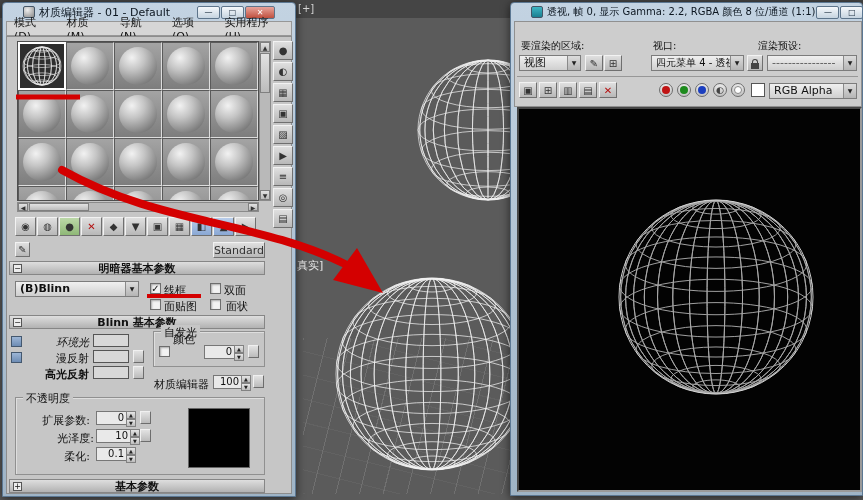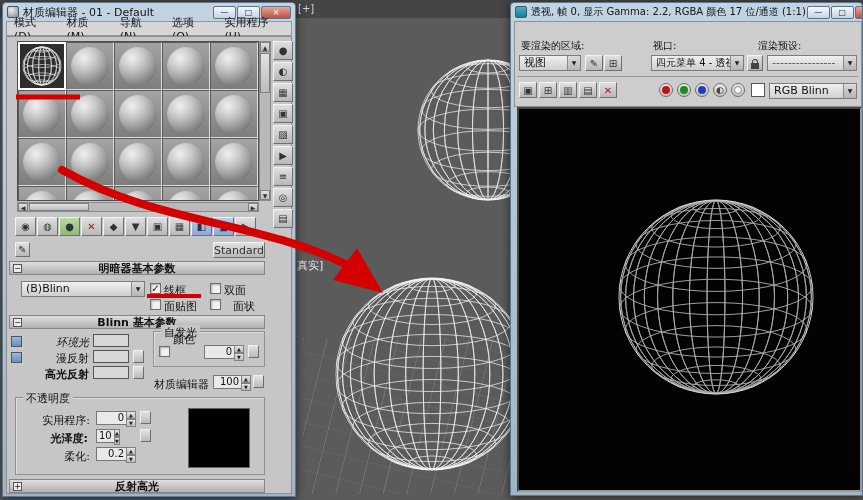--- a/index.html
+++ b/index.html
@@ -1,21 +1,21 @@
 <!DOCTYPE html>
 <html><head>
 <meta charset="utf-8">
 <style>
   * { margin:0; padding:0; box-sizing:border-box; }
   html,body { width:863px; height:500px; overflow:hidden; }
   body { position:relative; background:#5b5b5b; font-family:"DejaVu Sans","Liberation Sans",sans-serif; font-size:11px; color:#111; }
 
   
   .win { position:absolute; background:linear-gradient(#c3d3e2,#9fb4c6); border:1px solid #5c7893; border-radius:4px 4px 0 0; box-shadow:0 2px 10px rgba(0,0,0,.6); overflow:hidden; }
-  .titlebar { height:18px; display:flex; align-items:center; padding:0 4px; font-size:11px; color:#0c1620; white-space:nowrap; }
+  .titlebar { height:18px; display:flex; align-items:center; padding:0 20px; font-size:11px; color:#0c1620; white-space:nowrap; }
   .tb-icon { width:12px; height:12px; margin-right:4px; flex:none; border:1px solid #456; }
   .tb-btns { margin-left:auto; display:flex; flex:none; }
   .tb-btn { width:23px; height:13px; border:1px solid #5d748a; border-radius:2px; background:linear-gradient(#f5f8fb,#c6d4e0); font-size:8px; line-height:11px; text-align:center; color:#234; margin-left:1px; }
   .tb-btn.close { background:linear-gradient(#e8a49b,#c0503f); color:#fff; width:30px; }
   .ibtn { position:absolute; background:linear-gradient(#dfdfdf,#b8b8b8); border:1px solid; border-color:#f2f2f2 #6f6f6f #6f6f6f #f2f2f2; display:flex; align-items:center; justify-content:center; font-size:10px; color:#333; }
   .ibtn.green { background:linear-gradient(#bcd8a8,#8fb877); }
   .ibtn.blue  { background:linear-gradient(#b9cdea,#8aa8d4); }
   .ibtn.red-x { color:#b40f0f; font-weight:bold; }
   .dd { position:absolute; background:linear-gradient(#f0f0f0,#cfcfcf); border:1px solid #7c7c7c; font-size:11px; line-height:14px; padding:0 14px 0 4px; white-space:nowrap; overflow:hidden; }
   .dd:after { content:"▼"; position:absolute; right:0; top:0; bottom:0; width:12px; background:linear-gradient(#dcdcdc,#b5b5b5); border-left:1px solid #8a8a8a; font-size:6px; line-height:14px; text-align:center; color:#222; }
@@ -202,31 +202,31 @@
 
   <span class="ibtn" style="left:12px;top:239px;width:15px;height:15px;">✎</span>
   <span class="ibtn" style="left:210px;top:239px;width:52px;height:16px;font-size:11px;">
     <span>Standard</span>
   </span>
 
   <div class="roll" style="left:6px;top:258px;width:256px;">
     <span class="box">−</span>
     <span>明暗器基本参数</span>
   </div>
-  <div class="dd" style="left:18px;top:278px;width:124px;height:16px;">
+  <div class="dd" style="left:12px;top:278px;width:124px;height:16px;font-weight:bold;">
     <span>(B)Blinn</span>
   </div>
   <span class="cb checked" style="left:147px;top:280px;"></span>
   <span class="lbl" style="left:161px;top:280px;">线框</span>
   <span class="cb" style="left:207px;top:280px;"></span>
   <span class="lbl" style="left:221px;top:280px;">双面</span>
   <span class="cb" style="left:147px;top:296px;"></span>
   <span class="lbl" style="left:161px;top:296px;">面贴图</span>
   <span class="cb" style="left:207px;top:296px;"></span>
-  <span class="lbl" style="left:230px;top:296px;text-align:right;">面状</span>
+  <span class="lbl" style="left:223px;top:296px;text-align:right;">面状</span>
 
   <div class="roll" style="left:6px;top:312px;width:256px;">
     <span class="box">−</span>
     <span>Blinn 基本参数</span>
   </div>
   <span class="lockmini" style="left:8px;top:333px;"></span>
   <span class="lockmini" style="left:8px;top:349px;"></span>
   <span class="lbl r" style="left:22px;top:332px;width:64px;font-style:italic;">环境光</span>
   <span class="swatch" style="left:90px;top:331px;width:36px;height:13px;"></span>
   <span class="lbl r" style="left:22px;top:348px;width:64px;">漫反射</span>
@@ -254,59 +254,59 @@
     <span class="val">100</span>
     <span class="arrows">
         <i>▲</i>
         <i>▼</i>
       </span>
   </div>
   <span class="mapbtn" style="left:250px;top:372px;"></span>
 
   <div class="grp" style="left:12px;top:394px;width:250px;height:78px;">
     <span class="grp-label">不透明度</span>
-    <span class="lbl r" style="left:2px;top:15px;width:72px;">实用程序:</span>
+    <span class="lbl r" style="left:2px;top:15px;width:72px;">扩展参数:</span>
     <div class="spin" style="left:80px;top:13px;width:40px;">
       <span class="val">0</span>
       <span class="arrows">
           <i>▲</i>
           <i>▼</i>
         </span>
     </div>
     <span class="mapbtn" style="left:124px;top:13px;"></span>
-    <span class="lbl r" style="left:0;top:33px;width:72px;font-weight:bold;">光泽度:</span>
-    <div class="spin" style="left:80px;top:31px;width:24px;">
+    <span class="lbl r" style="left:6px;top:33px;width:72px;">光泽度:</span>
+    <div class="spin" style="left:80px;top:31px;width:44px;">
       <span class="val">10</span>
       <span class="arrows">
           <i>▲</i>
           <i>▼</i>
         </span>
     </div>
     <span class="mapbtn" style="left:124px;top:31px;"></span>
     <span class="lbl r" style="left:2px;top:51px;width:72px;">柔化:</span>
     <div class="spin" style="left:80px;top:49px;width:40px;">
-      <span class="val">0.2</span>
+      <span class="val">0.1</span>
       <span class="arrows">
           <i>▲</i>
           <i>▼</i>
         </span>
     </div>
     <div style="position:absolute;left:172px;top:10px;width:62px;height:60px;background:#000;border:1px solid #666;"></div>
   </div>
 
   <div class="roll" style="left:6px;top:476px;width:256px;">
     <span class="box">+</span>
-    <span>反射高光</span>
+    <span>基本参数</span>
   </div>
 </div>
 
 <div class="win" style="left:510px;top:2px;width:353px;height:494px;z-index:5;">
   <div class="titlebar" style="font-size:10px;">
     <span class="tb-icon" style="background:linear-gradient(#3fb6c4,#1a7f90);border-radius:2px;"></span>
-    <span>透视, 帧 0, 显示 Gamma: 2.2, RGBA 颜色 17 位/通道 (1:1)</span>
+    <span>透视, 帧 0, 显示 Gamma: 2.2, RGBA 颜色 8 位/通道 (1:1)</span>
     <span class="tb-btns">
       <span class="tb-btn">—</span>
       <span class="tb-btn">□</span>
       <span class="tb-btn close">✕</span>
     </span>
   </div>
   <div class="rw-panel"></div>
 
   <span class="lbl" style="left:10px;top:36px;font-size:10px;">要渲染的区域:</span>
   <span class="lbl" style="left:142px;top:36px;font-size:10px;">视口:</span>
@@ -343,21 +343,21 @@
     </span>
   <span class="roundbtn" style="left:184px;top:80px;">
       <span class="dot" style="background:#1c3fbf;"></span>
     </span>
   <span class="roundbtn" style="left:202px;top:80px;font-size:9px;color:#444;">◐</span>
   <span class="roundbtn" style="left:220px;top:80px;">
       <span class="dot" style="background:#fff;border:1px solid #888;"></span>
     </span>
   <span class="swatch" style="left:240px;top:80px;width:14px;height:14px;background:#fff;"></span>
   <div class="dd" style="left:258px;top:80px;width:88px;height:16px;">
-    <span>RGB Blinn</span>
+    <span>RGB Alpha</span>
   </div>
 
   <div class="rw-canvas" style="left:6px;top:104px;width:345px;height:385px;">
     <div class="wire-sphere" style="left:96px;top:86px;width:202px;height:206px;"><svg width="202" height="206" viewBox="0 0 202 206">
           <ellipse cx="101" cy="12.156712192040587" rx="23.213619435893108" ry="6.9640858307679325" fill="none" stroke="#a8a8a8" stroke-width="1" opacity="0.95"></ellipse>
           <ellipse cx="101" cy="20.066892241859776" rx="45.07814768824556" ry="13.523444306473667" fill="none" stroke="#a8a8a8" stroke-width="1" opacity="0.95"></ellipse>
           <ellipse cx="101" cy="32.73872669985296" rx="64.32289784935715" ry="19.296869354807143" fill="none" stroke="#a8a8a8" stroke-width="1" opacity="0.95"></ellipse>
           <ellipse cx="101" cy="49.43577460756569" rx="79.82943499168466" ry="23.948830497505398" fill="none" stroke="#a8a8a8" stroke-width="1" opacity="0.95"></ellipse>
           <ellipse cx="101" cy="69.18766423190146" rx="90.69657554048524" ry="27.208972662145573" fill="none" stroke="#a8a8a8" stroke-width="1" opacity="0.95"></ellipse>
           <ellipse cx="101" cy="90.84648754309138" rx="96.29276078751124" ry="28.88782823625337" fill="none" stroke="#a8a8a8" stroke-width="1" opacity="0.95"></ellipse>

